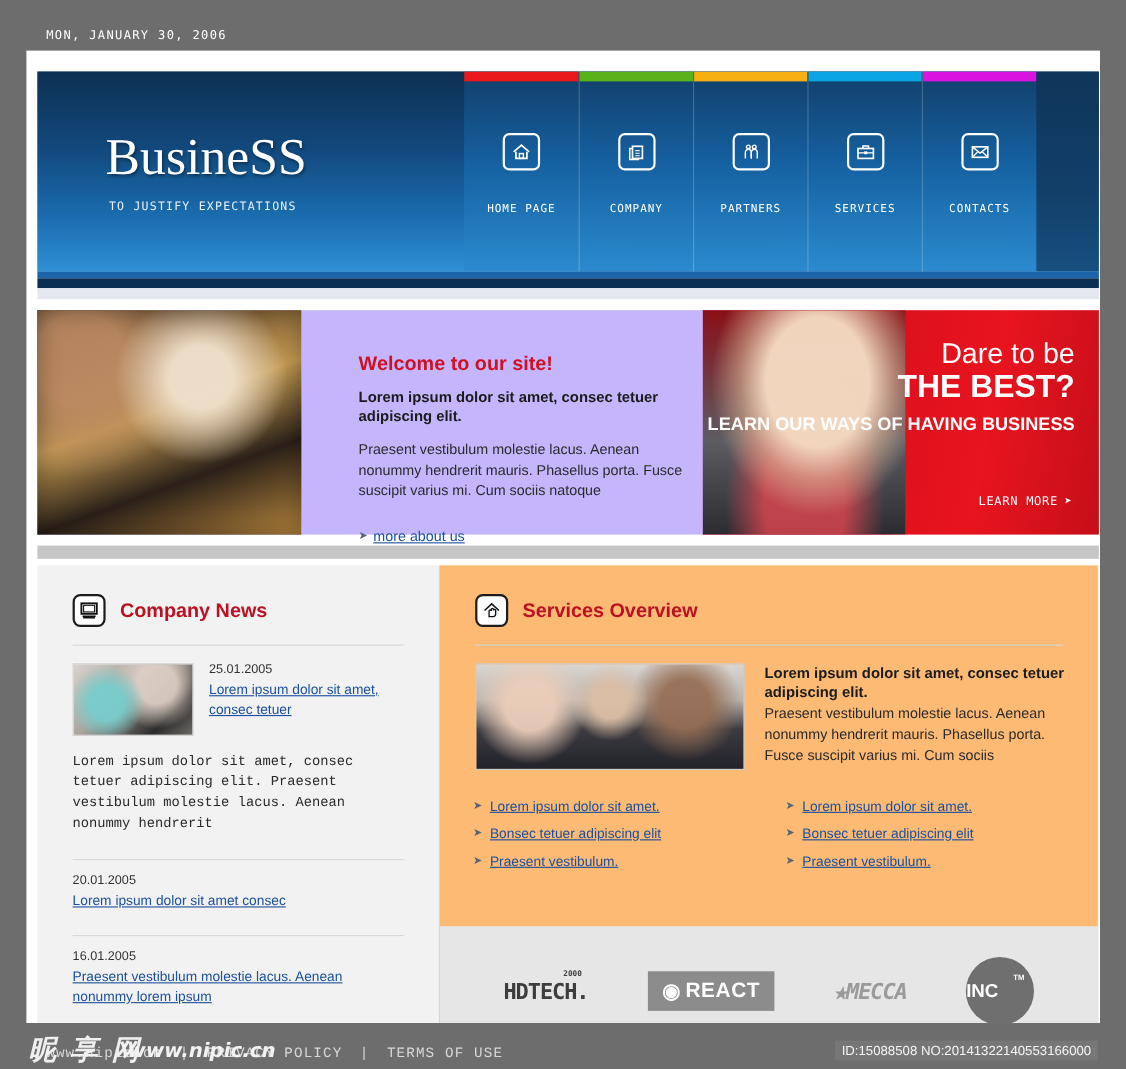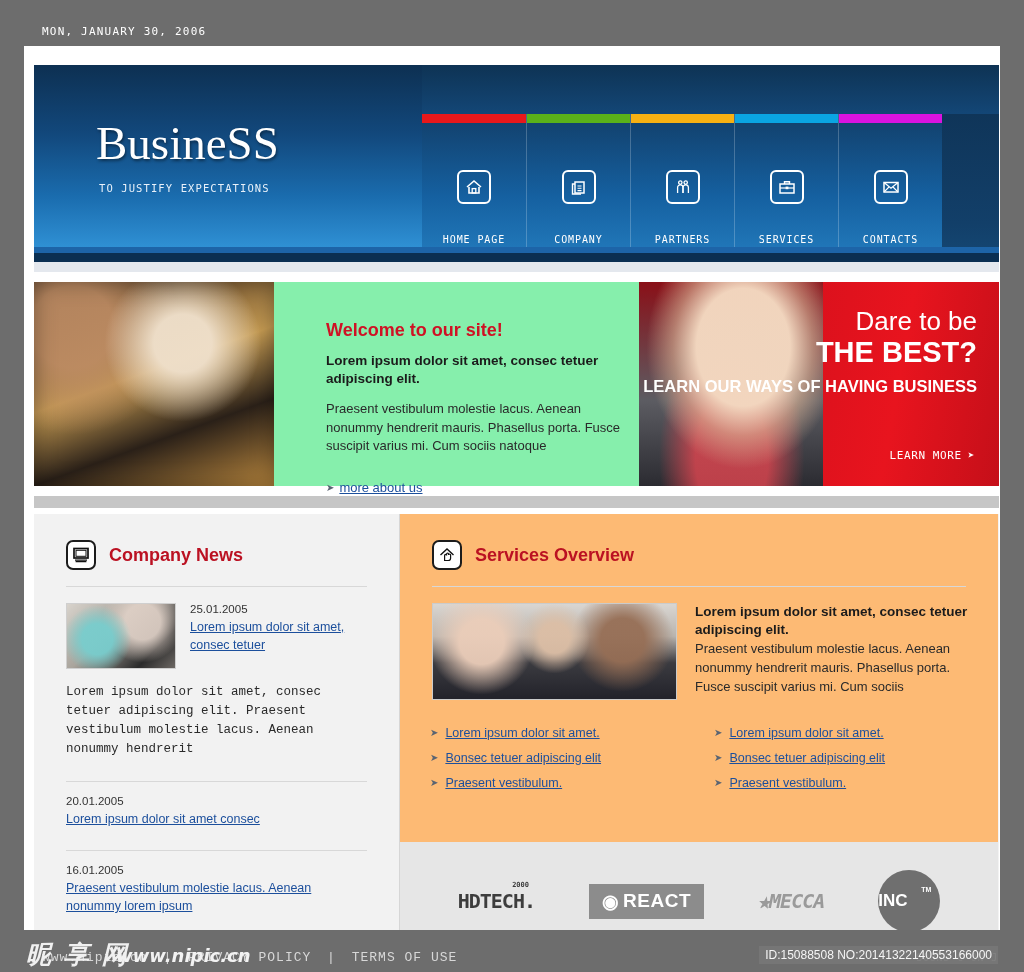--- a/index.html
+++ b/index.html
@@ -49,21 +49,21 @@
     line-height: 1;
   }
   .logo-tag {
     position: absolute; left: 65px; top: 117px;
     font-family: "DejaVu Sans Mono", monospace;
     font-size: 10.5px; letter-spacing: 1.1px; color: #e8f1fa;
     white-space: nowrap;
   }
 
   
-  .nav { position: absolute; left: 388px; top: 0; width: 577px; height: 231px; display: flex; align-items: flex-end; }
+  .nav { position: absolute; left: 388px; top: 0; width: 577px; height: 231px; display: flex; }
   .nav-item {
     position: relative; width: 104px; height: 182px;
     background: linear-gradient(180deg,#123f6a 0%, #1560a0 45%, #2b8bce 100%);
     border-left: 1px solid rgba(255,255,255,.22);
     cursor: pointer;
   }
   .nav-item:first-child { border-left: none; }
   .nav-strip { position: absolute; left: 0; top: 0; width: 100%; height: 9px; }
   .nav-icon {
     position: absolute; left: 50%; top: 56px; transform: translateX(-50%);
@@ -93,21 +93,21 @@
   }
   .header-shadow {
     position: absolute; left: 10px; top: 216px; width: 965px; height: 10px;
     background: #e4e8ee;
   }
 
   
   .hero {
     position: absolute; left: 10px; top: 236px;
     width: 776px; height: 204px;
-    background: #86efac;
+    background: #c4b5fd;
     text-decoration: underline;
   }
   .hero-photo {
     position: absolute; left: 0; top: 0; width: 240px; height: 204px;
     background:
       radial-gradient(circle at 62% 30%, rgba(240,225,205,.95) 0 14%, rgba(0,0,0,0) 38%),
       radial-gradient(circle at 16% 22%, rgba(190,140,100,.9) 0 16%, rgba(0,0,0,0) 42%),
       linear-gradient(160deg,#3a2a1c 0%, #7a5a33 22%, #c49a52 45%, #2a2018 70%, #b9873e 100%);
     filter: blur(0.4px);
     box-shadow: inset 0 0 22px rgba(0,0,0,.35);

